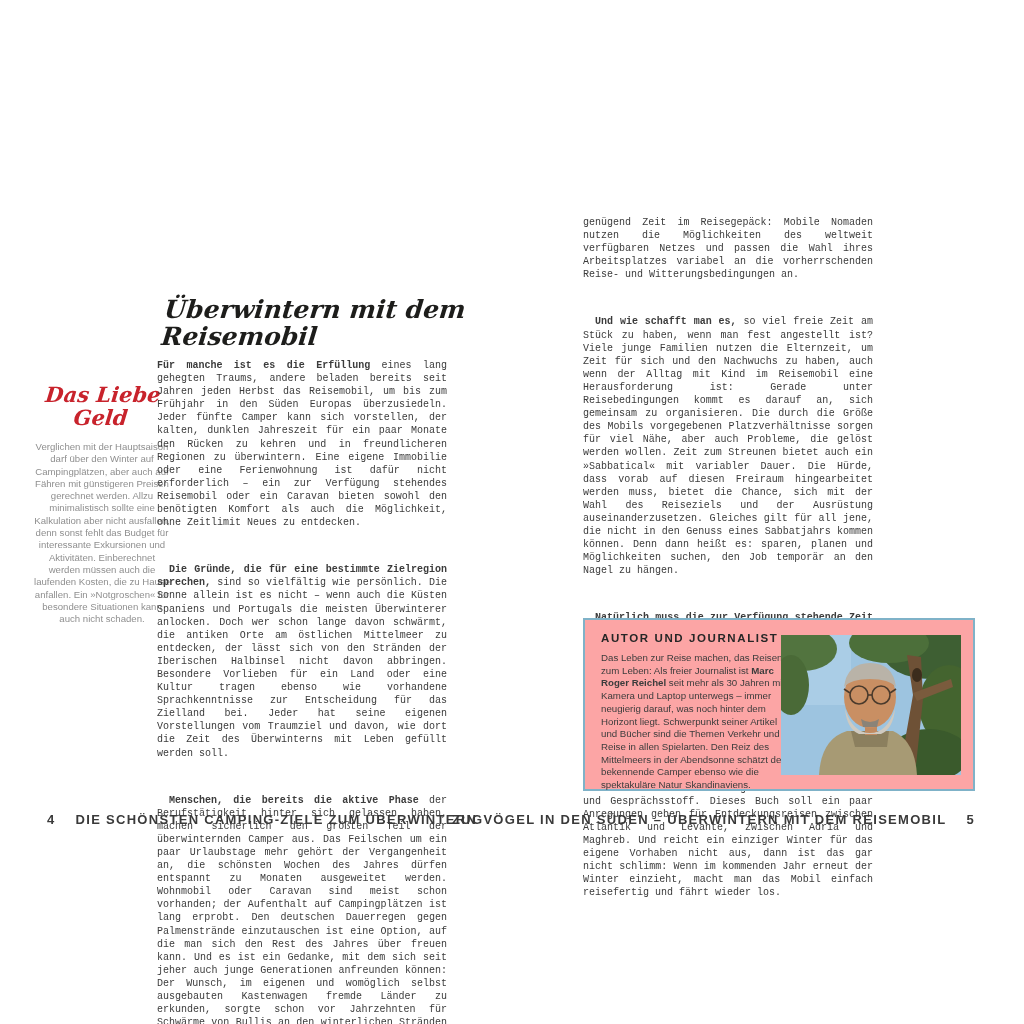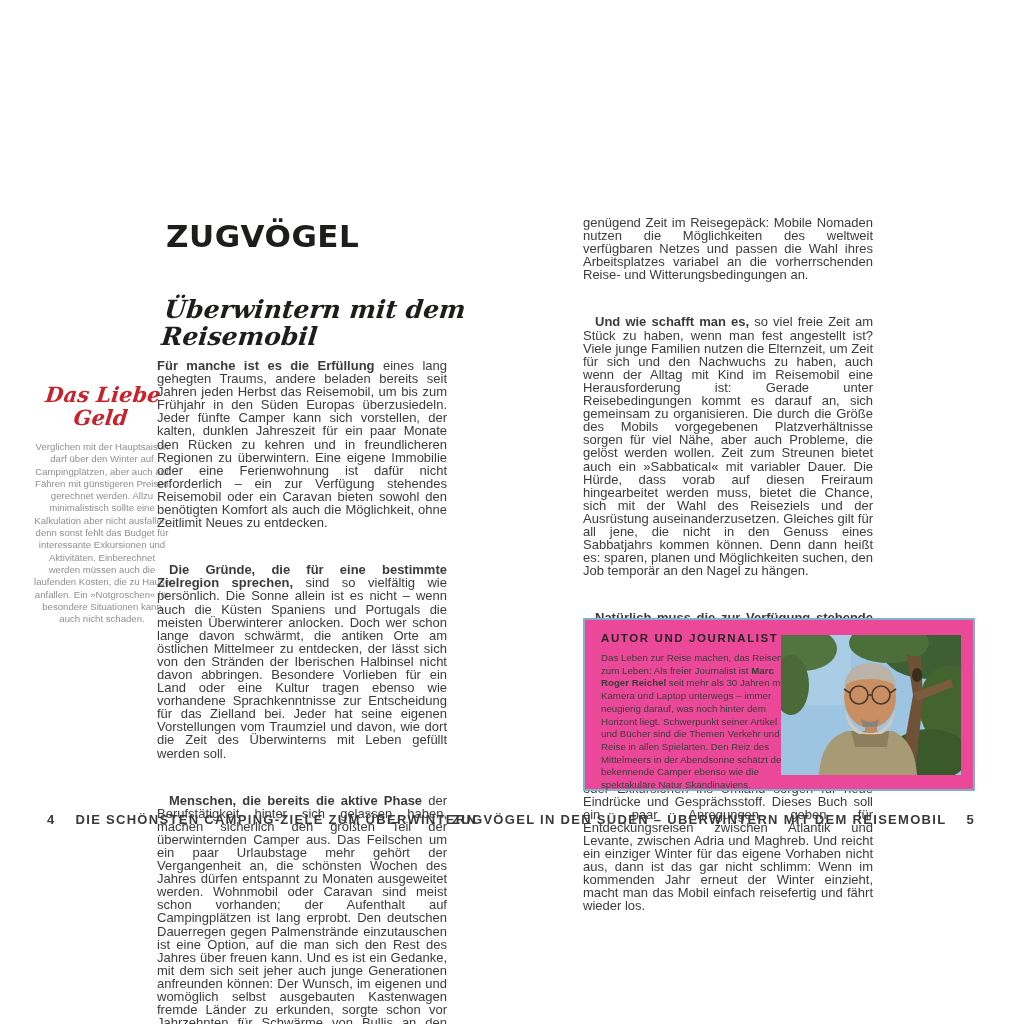--- a/index.html
+++ b/index.html
@@ -69,22 +69,22 @@
     color: #1d1d1b;
     white-space: pre-line;
     transform: skewX(-6deg);
     transform-origin: left top;
   }
 
   
   .body-col {
     position: absolute;
     width: 290px;
-    font-family: Liberation Sans, sans-serif;
-    font-size: 13px;
+    font-family: Liberation Mono, monospace;
+    font-size: 10px;
     line-height: 13.1px;
     text-align: justify;
     color: #3b3b3b;
     hyphens: auto;
   }
   .body-col p { margin: 0; }
   .body-col p.indent { text-indent: 12px; margin-top: 34px; }
   .body-col .lead { font-weight: 700; }
   .col-left  { left: 157px; top: 359px; }
   .col-right { left: 583px; top: 216px; }
@@ -107,21 +107,21 @@
 
   
   .author-box {
     position: absolute;
     left: 583px;
     top: 618px;
     width: 392px;
     height: 173px;
     border: 2px solid #7fb2c8;
     box-sizing: border-box;
-    background: #ec4899;
+    background: #fca5a5;
   }
   .author-box-heading {
     position: absolute;
     left: 16px;
     top: 12px;
     margin: 0;
     font-size: 11.5px;
     font-weight: 800;
     letter-spacing: 1.6px;
     color: #262626;
@@ -153,21 +153,20 @@
 
   <div>
 
     <div class="margin-note">
       <div class="margin-note-heading">Das Liebe
 Geld</div>
       <div class="margin-note-text">Verglichen mit der Hauptsaison darf über den Winter auf Campingplätzen, aber auch auf Fähren mit günstigeren Preisen gerechnet werden. Allzu minimalistisch sollte eine Kalkulation aber nicht ausfallen, denn sonst fehlt das Budget für interessante Exkursionen und Aktivitäten. Einberechnet werden müssen auch die laufenden Kosten, die zu Hause anfallen. Ein »Notgroschen« für besondere Situationen kann auch nicht schaden.</div>
     </div>
 
     <h1 class="chapter-title">
-        <span style="display:block">ZUGVÖGEL</span>
       </h1>
 
     <h2 class="chapter-subtitle">Überwintern mit dem
 Reisemobil</h2>
 
     <div class="body-col col-left">
       <p><span class="lead">Für manche ist es die Erfüllung</span><span> eines lang gehegten Traums, andere beladen bereits seit Jahren jeden Herbst das Reisemobil, um bis zum Frühjahr in den Süden Europas überzusiedeln. Jeder fünfte Camper kann sich vorstellen, der kalten, dunklen Jahreszeit für ein paar Monate den Rücken zu kehren und in freundlicheren Regionen zu überwintern. Eine eigene Immobilie oder eine Ferienwohnung ist dafür nicht erforderlich – ein zur Verfügung stehendes Reisemobil oder ein Caravan bieten sowohl den benötigten Komfort als auch die Möglichkeit, ohne Zeitlimit Neues zu entdecken.</span></p>
       <p class="indent"><span class="lead">Die Gründe, die für eine bestimmte Zielregion sprechen,</span><span> sind so vielfältig wie persönlich. Die Sonne allein ist es nicht – wenn auch die Küsten Spaniens und Portugals die meisten Überwinterer anlocken. Doch wer schon lange davon schwärmt, die antiken Orte am östlichen Mittelmeer zu entdecken, der lässt sich von den Stränden der Iberischen Halbinsel nicht davon abbringen. Besondere Vorlieben für ein Land oder eine Kultur tragen ebenso wie vorhandene Sprachkenntnisse zur Entscheidung für das Zielland bei. Jeder hat seine eigenen Vorstellungen vom Traumziel und davon, wie dort die Zeit des Überwinterns mit Leben gefüllt werden soll.</span></p>
       <p class="indent"><span class="lead">Menschen, die bereits die aktive Phase</span><span> der Berufstätigkeit hinter sich gelassen haben, machen sicherlich den größten Teil der überwinternden Camper aus. Das Feilschen um ein paar Urlaubstage mehr gehört der Vergangenheit an, die schönsten Wochen des Jahres dürfen entspannt zu Monaten ausgeweitet werden. Wohnmobil oder Caravan sind meist schon vorhanden; der Aufenthalt auf Campingplätzen ist lang erprobt. Den deutschen Dauerregen gegen Palmenstrände einzutauschen ist eine Option, auf die man sich den Rest des Jahres über freuen kann. Und es ist ein Gedanke, mit dem sich seit jeher auch junge Generationen anfreunden können: Der Wunsch, im eigenen und womöglich selbst ausgebauten Kastenwagen fremde Länder zu erkunden, sorgte schon vor Jahrzehnten für Schwärme von Bullis an den winterlichen Stränden Südeuropas. Der Ansatz, einfach eine gute Zeit an einem anderen Ort zu verleben, wird heute unter dem Motto »Vanlife« gelebt – mit schick ausgebauten Kastenwagen, ausgerüstet mit genügend USB-Ports zum Aufladen von Smartphone und Notebook. Nachdem das Bereisen fremder Kontinente in den letzten Jahren kaum noch möglich war, ist zudem die Neugier auf Europa gewachsen. Frei, unabhängig und mit Glück auch mit</span></p>
     </div>

